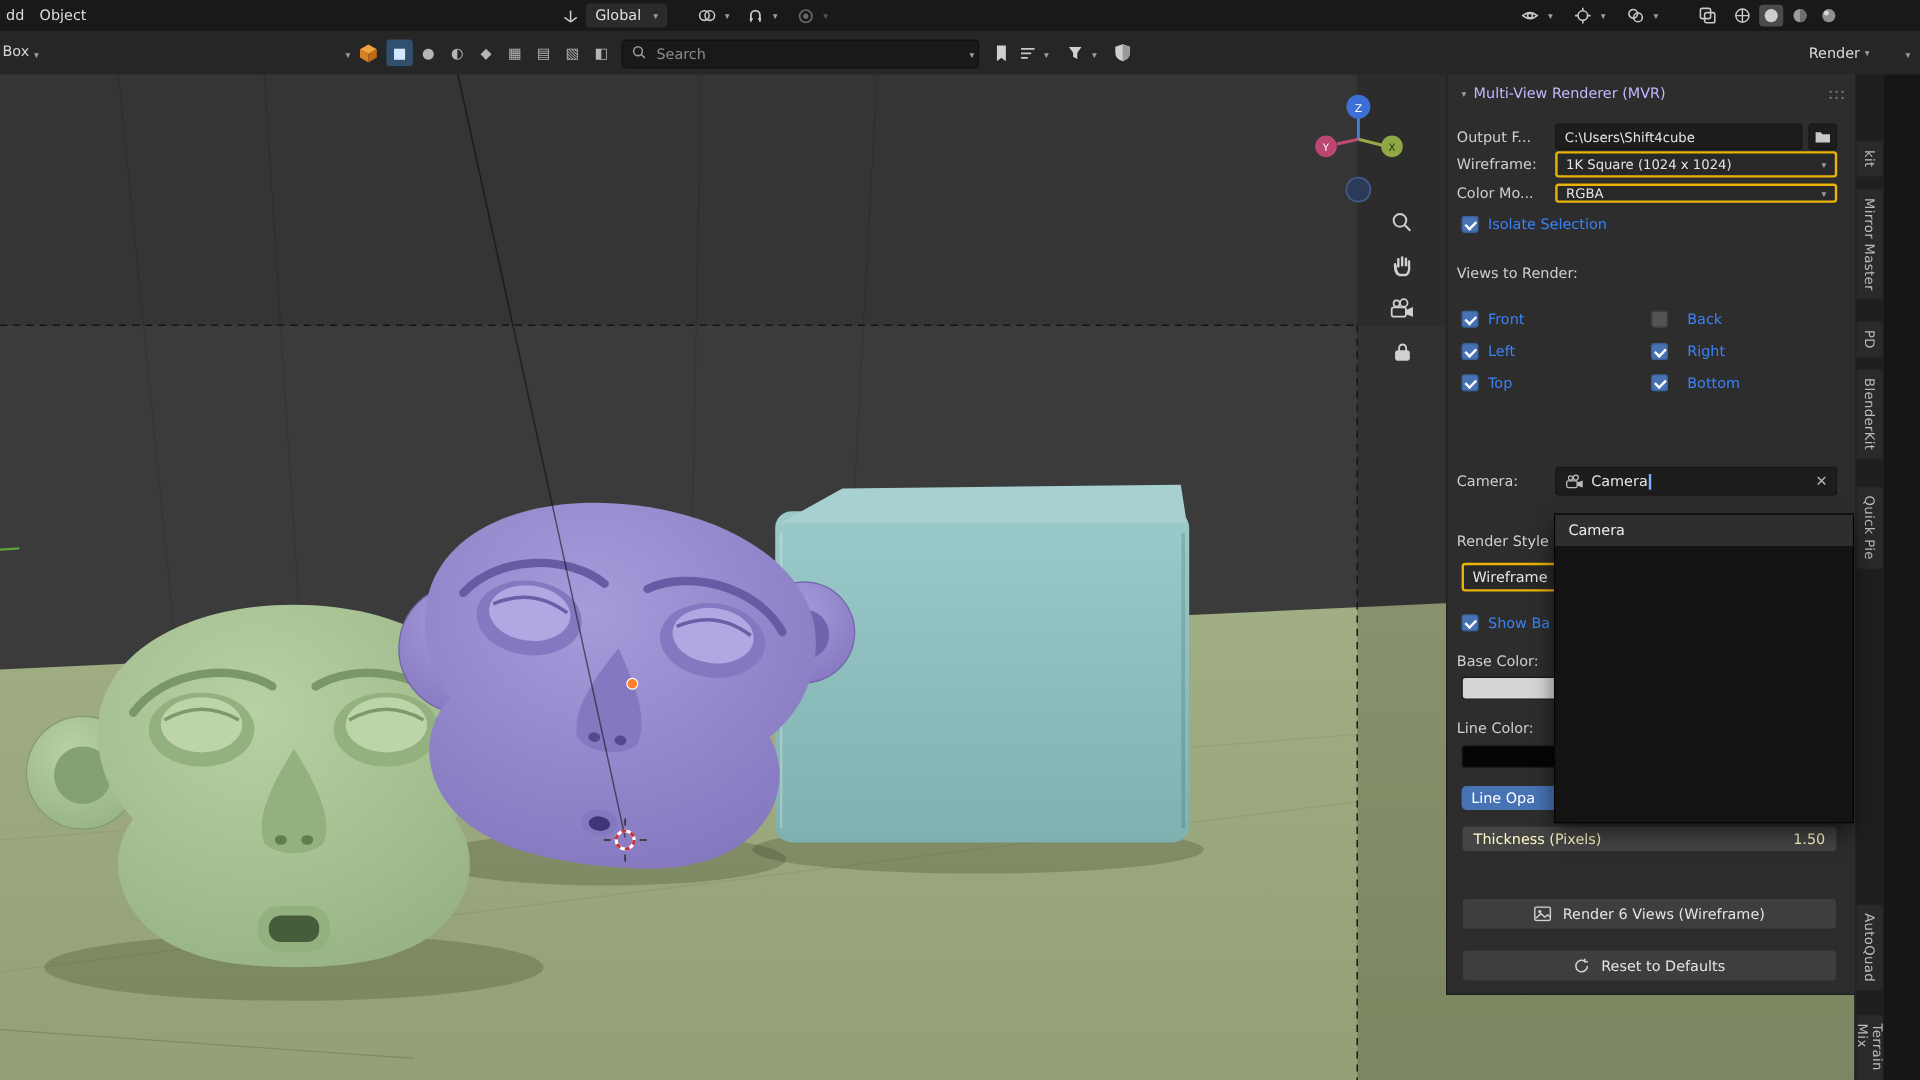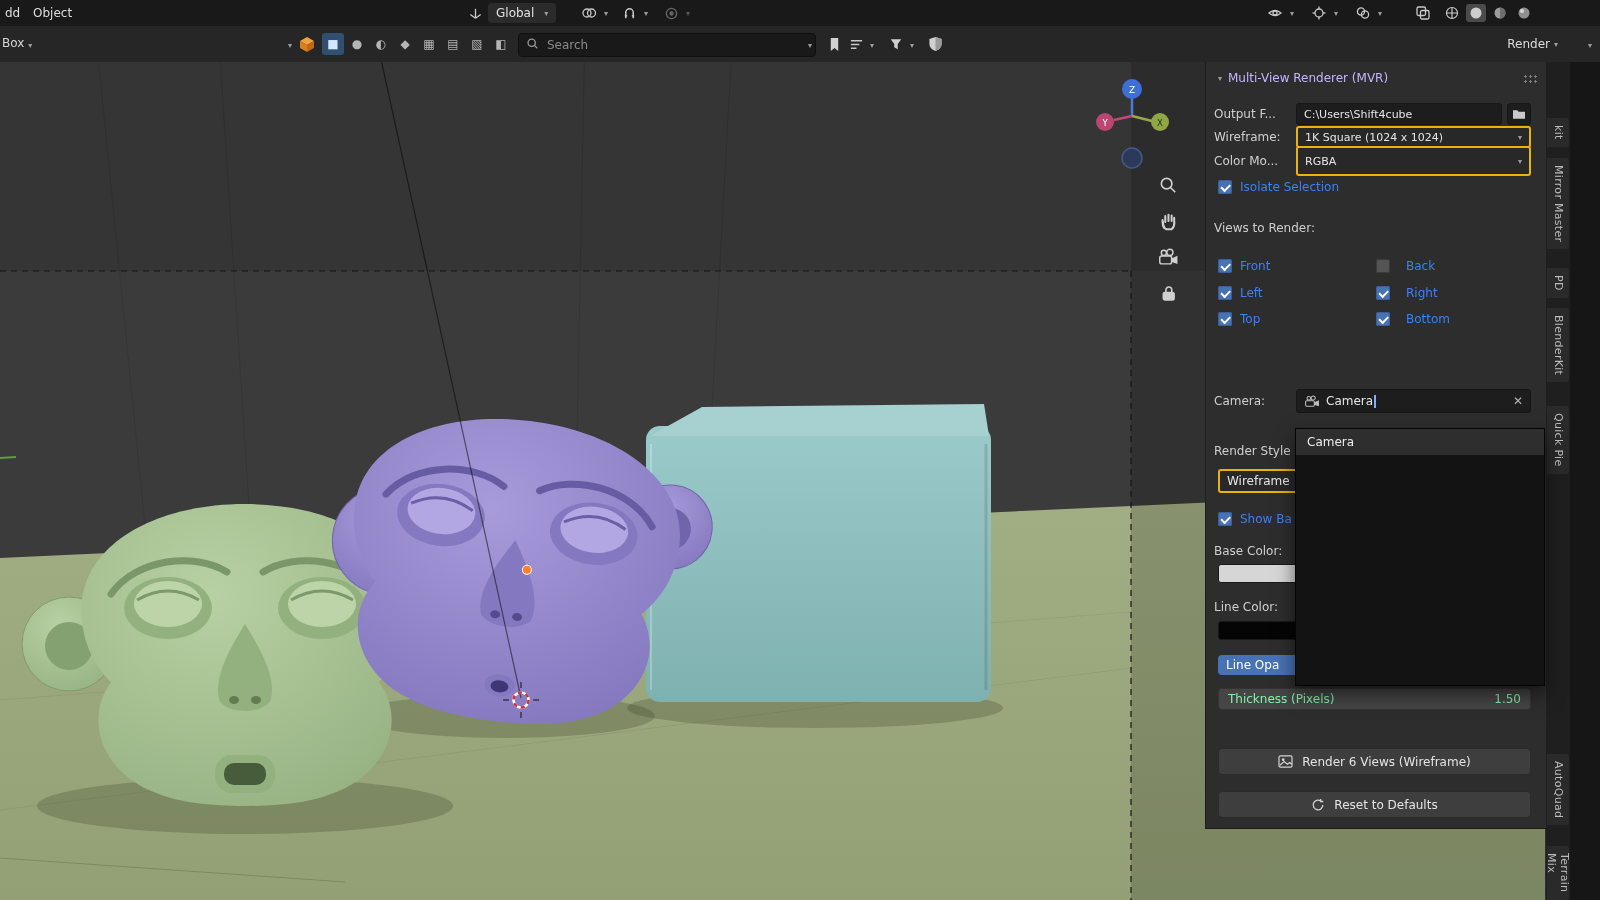--- a/index.html
+++ b/index.html
@@ -27,21 +27,21 @@
           border-left:1px solid #1e1e1e;border-bottom:1px solid #1b1b1b;z-index:20;}
   .prow{position:absolute;left:0;width:340px;display:flex;align-items:center;}
   .plabel{color:#cfcfcf;white-space:nowrap;}
   .field{background:#1d1d1d;border-radius:3px;color:#e5e5e5;display:flex;align-items:center;padding:0 7px;box-sizing:border-box;border:1px solid #161616;}
   .ddc{background:#282828;border-radius:3px;color:#e5e5e5;display:flex;align-items:center;justify-content:space-between;padding:0 7px;box-sizing:border-box;border:2px solid #eab308;}
   .cb{position:relative;width:14px;height:14px;border-radius:2.5px;background:#545454;box-shadow:inset 0 0 0 1px #3c3c3c;flex:none;}
   .cb.on{background:#4772b3;box-shadow:inset 0 0 0 1px #3a5f99;}
   .cb.on::after{content:"";position:absolute;left:3px;top:3.5px;width:7px;height:3.5px;
                 border-left:2px solid #fff;border-bottom:2px solid #fff;transform:rotate(-45deg);}
   .cblabel{margin-left:8px;color:#3b82f6;}
-  .pslider{background:#454545;border-radius:4px;display:flex;align-items:center;justify-content:space-between;padding:0 9px;color:#86efac;box-sizing:border-box;border:1px solid #343434;}
+  .pslider{background:#454545;border-radius:4px;display:flex;align-items:center;justify-content:space-between;padding:0 9px;color:#fef9c3;box-sizing:border-box;border:1px solid #343434;}
   .pbtn{background:#3e3e3e;border:1px solid #2b2b2b;border-radius:4px;display:flex;align-items:center;justify-content:center;gap:9px;color:#e4e4e4;box-sizing:border-box;}
   .swatch{border-radius:3px;height:19px;box-sizing:border-box;border:1px solid #1a1a1a;}
   .grip{width:15px;height:9px;background-image:radial-gradient(#7d7d7d 1px, transparent 1.3px);background-size:5px 5px;}
   .caret{width:1.5px;height:13px;background:#7fb0ff;margin-left:1px;}
   
   #camdd{position:absolute;left:1295px;top:428px;width:250px;height:258px;background:#131313;
          border:1px solid #050505;z-index:30;box-shadow:0 8px 18px rgba(0,0,0,.55);box-sizing:border-box;}
   .dditem{height:26px;display:flex;align-items:center;padding:0 11px;background:#2e2e2e;color:#ededed;}
   
   #tabstrip{position:absolute;left:1546px;top:62px;width:24px;height:838px;background:#1f1f1f;z-index:15;}
@@ -436,21 +436,21 @@
   <div class="prow" style="top:64px;height:22px;">
     <span class="plabel" style="margin-left:8px;width:78px;">Wireframe:</span>
     <div class="ddc" style="position:absolute;left:90px;width:235px;height:22px;font-size:11px;">
       <span>1K Square (1024 x 1024)</span>
         <span class="chev">▾</span>
     </div>
   </div>
 
   <div class="prow" style="top:88px;height:22px;">
     <span class="plabel" style="margin-left:8px;width:78px;">Color Mo...</span>
-    <div class="ddc" style="position:absolute;left:90px;width:235px;height:30px;font-size:11px;gap:28px;">
+    <div class="ddc" style="position:absolute;left:90px;width:235px;height:16px;font-size:11px;gap:28px;">
       <span>RGBA</span>
         <span class="chev">▾</span>
     </div>
   </div>
 
   <div class="prow" style="top:116px;height:18px;">
     <span class="cb on" style="margin-left:12px;"></span>
     <span class="cblabel">Isolate Selection</span>
   </div>
 

